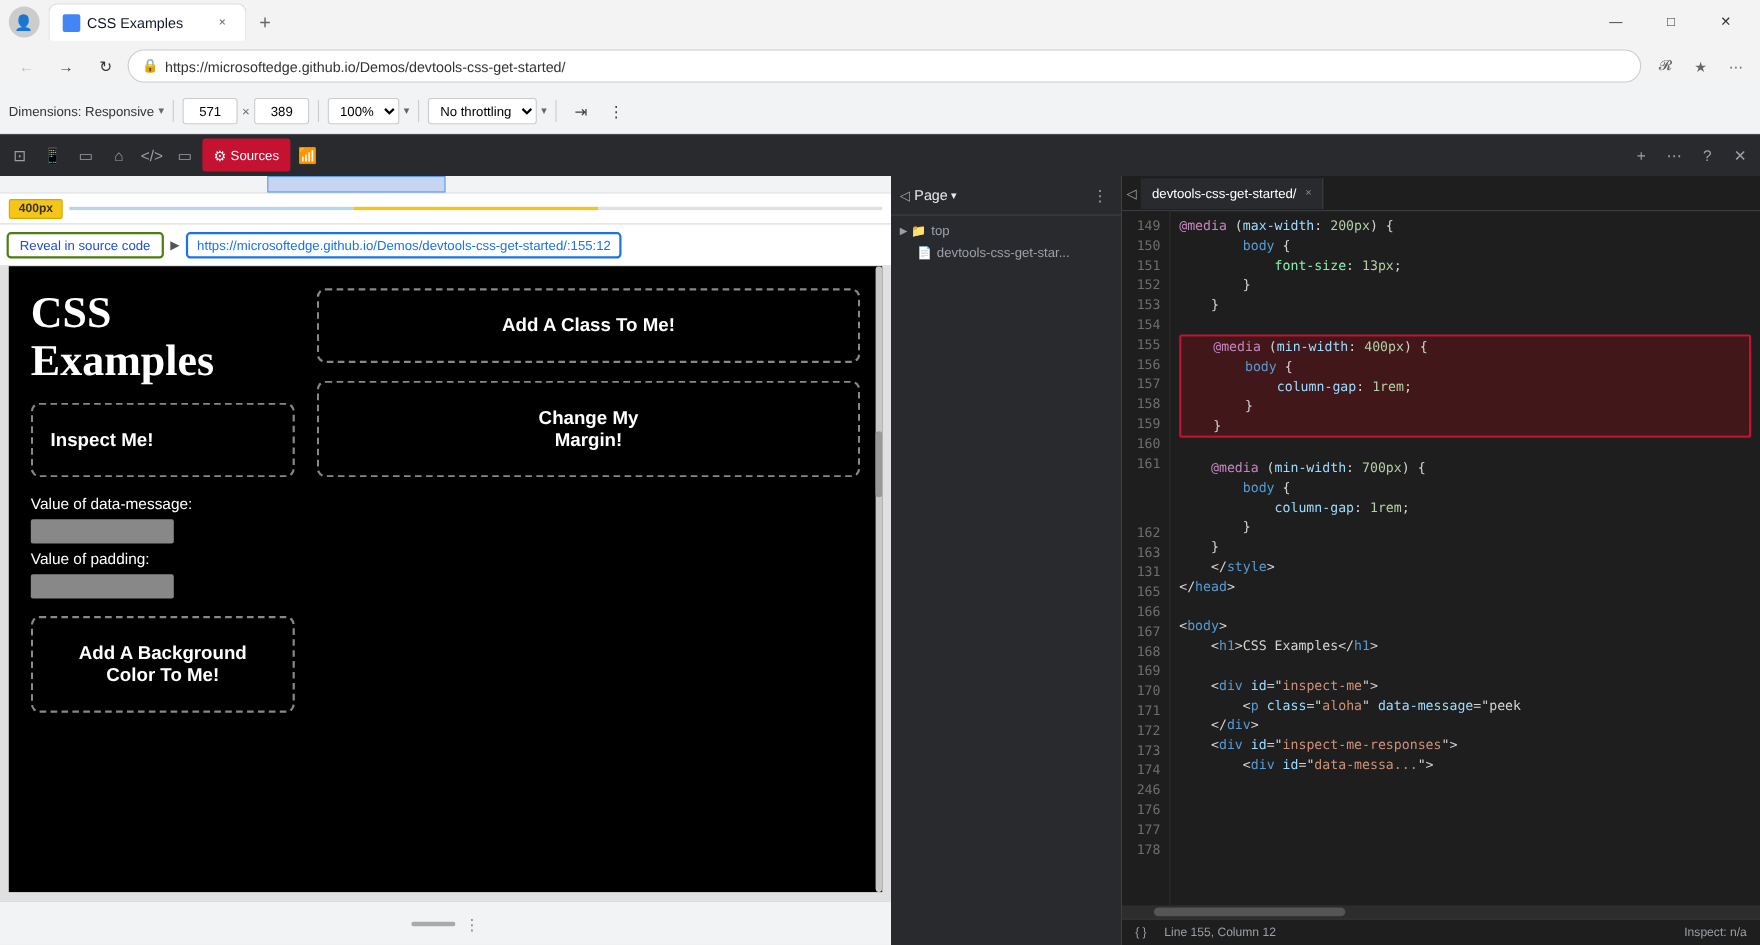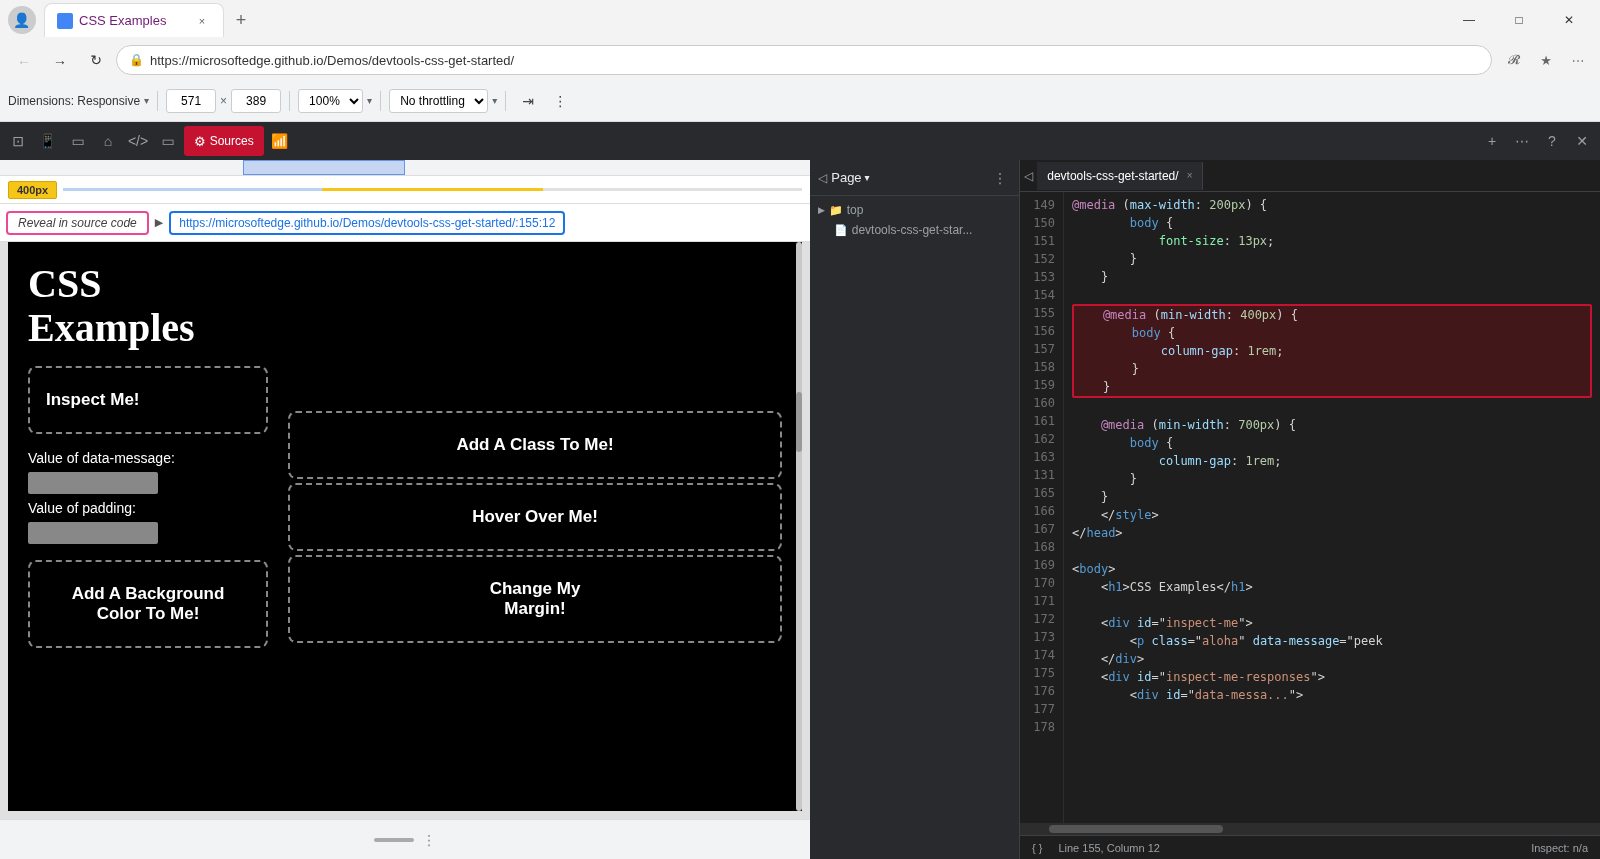--- a/index.html
+++ b/index.html
@@ -16,21 +16,21 @@
       margin-right: 8px; font-size: 14px; color: #666;
     }
     .tab-bar { display: flex; align-items: flex-end; flex: 1; }
     .tab {
       display: flex; align-items: center; height: 34px;
       background: #fff; border-radius: 8px 8px 0 0;
       padding: 0 12px; gap: 6px; min-width: 180px;
       border: 1px solid #ddd; border-bottom: none;
     }
     .tab-icon { width: 16px; height: 16px; background: #4285f4; border-radius: 2px; }
-    .tab-title { font-size: 13px; color: #701a75; flex: 1; }
+    .tab-title { font-size: 13px; color: #0f172a; flex: 1; }
     .tab-close {
       width: 18px; height: 18px; border-radius: 50%;
       display: flex; align-items: center; justify-content: center;
       cursor: pointer; font-size: 11px; color: #666;
     }
     .tab-new {
       width: 34px; height: 34px; display: flex; align-items: center;
       justify-content: center; font-size: 18px; color: #666; cursor: pointer;
     }
     .title-bar-controls {
@@ -239,44 +239,43 @@
     <div class="overview-bar">
       <div class="overview-indicator"></div>
     </div>
 
     <div class="ruler-bar" style="position:relative;height:28px;background:#fff;border-bottom:1px solid #ddd;display:flex;align-items:center;padding:0 8px;gap:6px;">
       <div class="ruler-badge">400px</div>
       <div style="flex:1;height:3px;background:linear-gradient(to right,#b8d4f0 35%,#f5c518 35%,#f5c518 65%,#e0e0e0 65%);"></div>
     </div>
 
     <div class="tooltip-bar" style="background:#fff;border-bottom:1px solid #ddd;height:38px;display:flex;align-items:center;padding:0 6px;gap:6px;">
-      <div class="tooltip-btn" style="border:2px solid #ec4899;border-radius:4px;padding:3px 10px;font-size:12px;color:#404040;background:#fff;cursor:pointer;font-style:italic;">Reveal in source code</div>
+      <div class="tooltip-btn" style="border:2px solid #4d7c0f;border-radius:4px;padding:3px 10px;font-size:12px;color:#1d4ed8;background:#fff;cursor:pointer;">Reveal in source code</div>
       <span class="tooltip-arrow" style="font-size:11px;color:#555;">▶</span>
       <div class="tooltip-url" style="border:2px solid #1a73e8;border-radius:4px;padding:3px 8px;font-size:12px;color:#1a73e8;cursor:pointer;overflow:hidden;text-overflow:ellipsis;white-space:nowrap;max-width:580px;">https://microsoftedge.github.io/Demos/devtools-css-get-started/:155:12</div>
     </div>
 
     <div style="flex:1;background:#000;padding:20px;display:flex;flex-direction:row;gap:20px;overflow:hidden;position:relative;margin:0 8px 8px 8px;">
 
       <div style="display:flex;flex-direction:column;gap:16px;flex:0 0 240px;">
         <div style="font-family:Georgia,serif;color:#fff;font-weight:bold;font-size:40px;line-height:1.1;">
           <span>CSS<br>Examples</span>
         </div>
         <div style="border:2px dashed #888;background:transparent;color:#fff;font-size:17px;font-weight:bold;padding:22px 16px;border-radius:8px;text-align:left;cursor:pointer;">Inspect Me!</div>
         <div style="display:flex;flex-direction:column;gap:6px;">
           <div style="color:#fff;font-size:14px;">Value of data-message:</div>
           <div style="background:#888;height:22px;border-radius:2px;width:130px;"></div>
           <div style="color:#fff;font-size:14px;">Value of padding:</div>
           <div style="background:#888;height:22px;border-radius:2px;width:130px;"></div>
         </div>
         <div style="border:2px dashed #888;background:transparent;color:#fff;font-size:17px;font-weight:bold;padding:22px 16px;border-radius:8px;text-align:center;cursor:pointer;">Add A Background<br>Color To Me!</div>
       </div>
 
-      <div style="display:flex;flex-direction:column;gap:4px;flex:1;justify-content:center;">
+      <div style="display:flex;flex-direction:column;gap:16px;flex:1;">
         <div style="border:2px dashed #888;background:transparent;color:#fff;font-size:17px;font-weight:bold;padding:22px 16px;border-radius:8px;text-align:center;cursor:pointer;">Add A Class To Me!</div>
-        <div style="border:2px dashed #888;background:transparent;color:#fff;font-size:17px;font-weight:bold;padding:22px 16px;border-radius:8px;text-align:center;cursor:pointer;">Hover Over Me!</div>
         <div style="border:2px dashed #888;background:transparent;color:#fff;font-size:17px;font-weight:bold;padding:22px 16px;border-radius:8px;text-align:center;cursor:pointer;">Change My<br>Margin!</div>
       </div>
 
       <div style="width:6px;background:#c8c8c8;position:absolute;right:0;top:0;bottom:0;border-radius:3px;">
         <div style="width:6px;height:60px;background:#999;border-radius:3px;margin-top:150px;"></div>
       </div>
     </div>
 
     <div style="height:40px;background:#f1f3f4;border-top:1px solid #ddd;display:flex;align-items:center;justify-content:center;gap:8px;">
       <div style="width:40px;height:4px;background:#aaa;border-radius:2px;"></div>
@@ -331,34 +330,34 @@
               <div style="line-height: 18px;">152</div>
               <div style="line-height: 18px;">153</div>
               <div style="line-height: 18px;">154</div>
               <div style="line-height: 18px;">155</div>
               <div style="line-height: 18px;">156</div>
               <div style="line-height: 18px;">157</div>
               <div style="line-height: 18px;">158</div>
               <div style="line-height: 18px;">159</div>
               <div style="line-height: 18px;">160</div>
               <div style="line-height: 18px;">161</div>
-              <div style="line-height: 18px;">162</div>
+              <div style="line-height: 18px; margin-top: 45px;">162</div>
               <div style="line-height: 18px;">163</div>
               <div style="line-height: 18px;">131</div>
               <div style="line-height: 18px;">165</div>
               <div style="line-height: 18px;">166</div>
               <div style="line-height: 18px;">167</div>
               <div style="line-height: 18px;">168</div>
               <div style="line-height: 18px;">169</div>
               <div style="line-height: 18px;">170</div>
               <div style="line-height: 18px;">171</div>
               <div style="line-height: 18px;">172</div>
               <div style="line-height: 18px;">173</div>
               <div style="line-height: 18px;">174</div>
-              <div style="line-height: 18px;">175</div>
+              <div style="line-height: 18px;">246</div>
               <div style="line-height: 18px;">176</div>
               <div style="line-height: 18px;">177</div>
               <div style="line-height: 18px;">178</div>
             </div>
           <div id="code-lines" style="flex:1;padding:4px 8px;font-family:Consolas,monospace;font-size:12px;line-height:18px;color:#d4d4d4;overflow:auto;">
               <div style="line-height: 18px; display: block; white-space: pre;"><span style="color: rgb(197, 134, 192);">@media</span><span style="color: rgb(212, 212, 212);"> (</span><span style="color: rgb(156, 220, 254);">max-width</span><span style="color: rgb(212, 212, 212);">: </span><span style="color: rgb(181, 206, 168);">200px</span><span style="color: rgb(212, 212, 212);">) {</span></div>
               <div style="line-height: 18px; display: block; white-space: pre;"><span style="color: rgb(212, 212, 212);">        </span><span style="color: rgb(86, 156, 214);">body</span><span style="color: rgb(212, 212, 212);"> {</span></div>
               <div style="line-height: 18px; display: block; white-space: pre;"><span style="color: rgb(212, 212, 212);">            </span><span style="color: #86efac;">font-size</span><span style="color: rgb(212, 212, 212);">: </span><span style="color: rgb(181, 206, 168);">13px</span><span style="color: rgb(212, 212, 212);">;</span></div>
               <div style="line-height: 18px; display: block; white-space: pre;"><span style="color: rgb(212, 212, 212);">        }</span></div>
               <div style="line-height: 18px; display: block; white-space: pre;"><span style="color: rgb(212, 212, 212);">    }</span></div>

